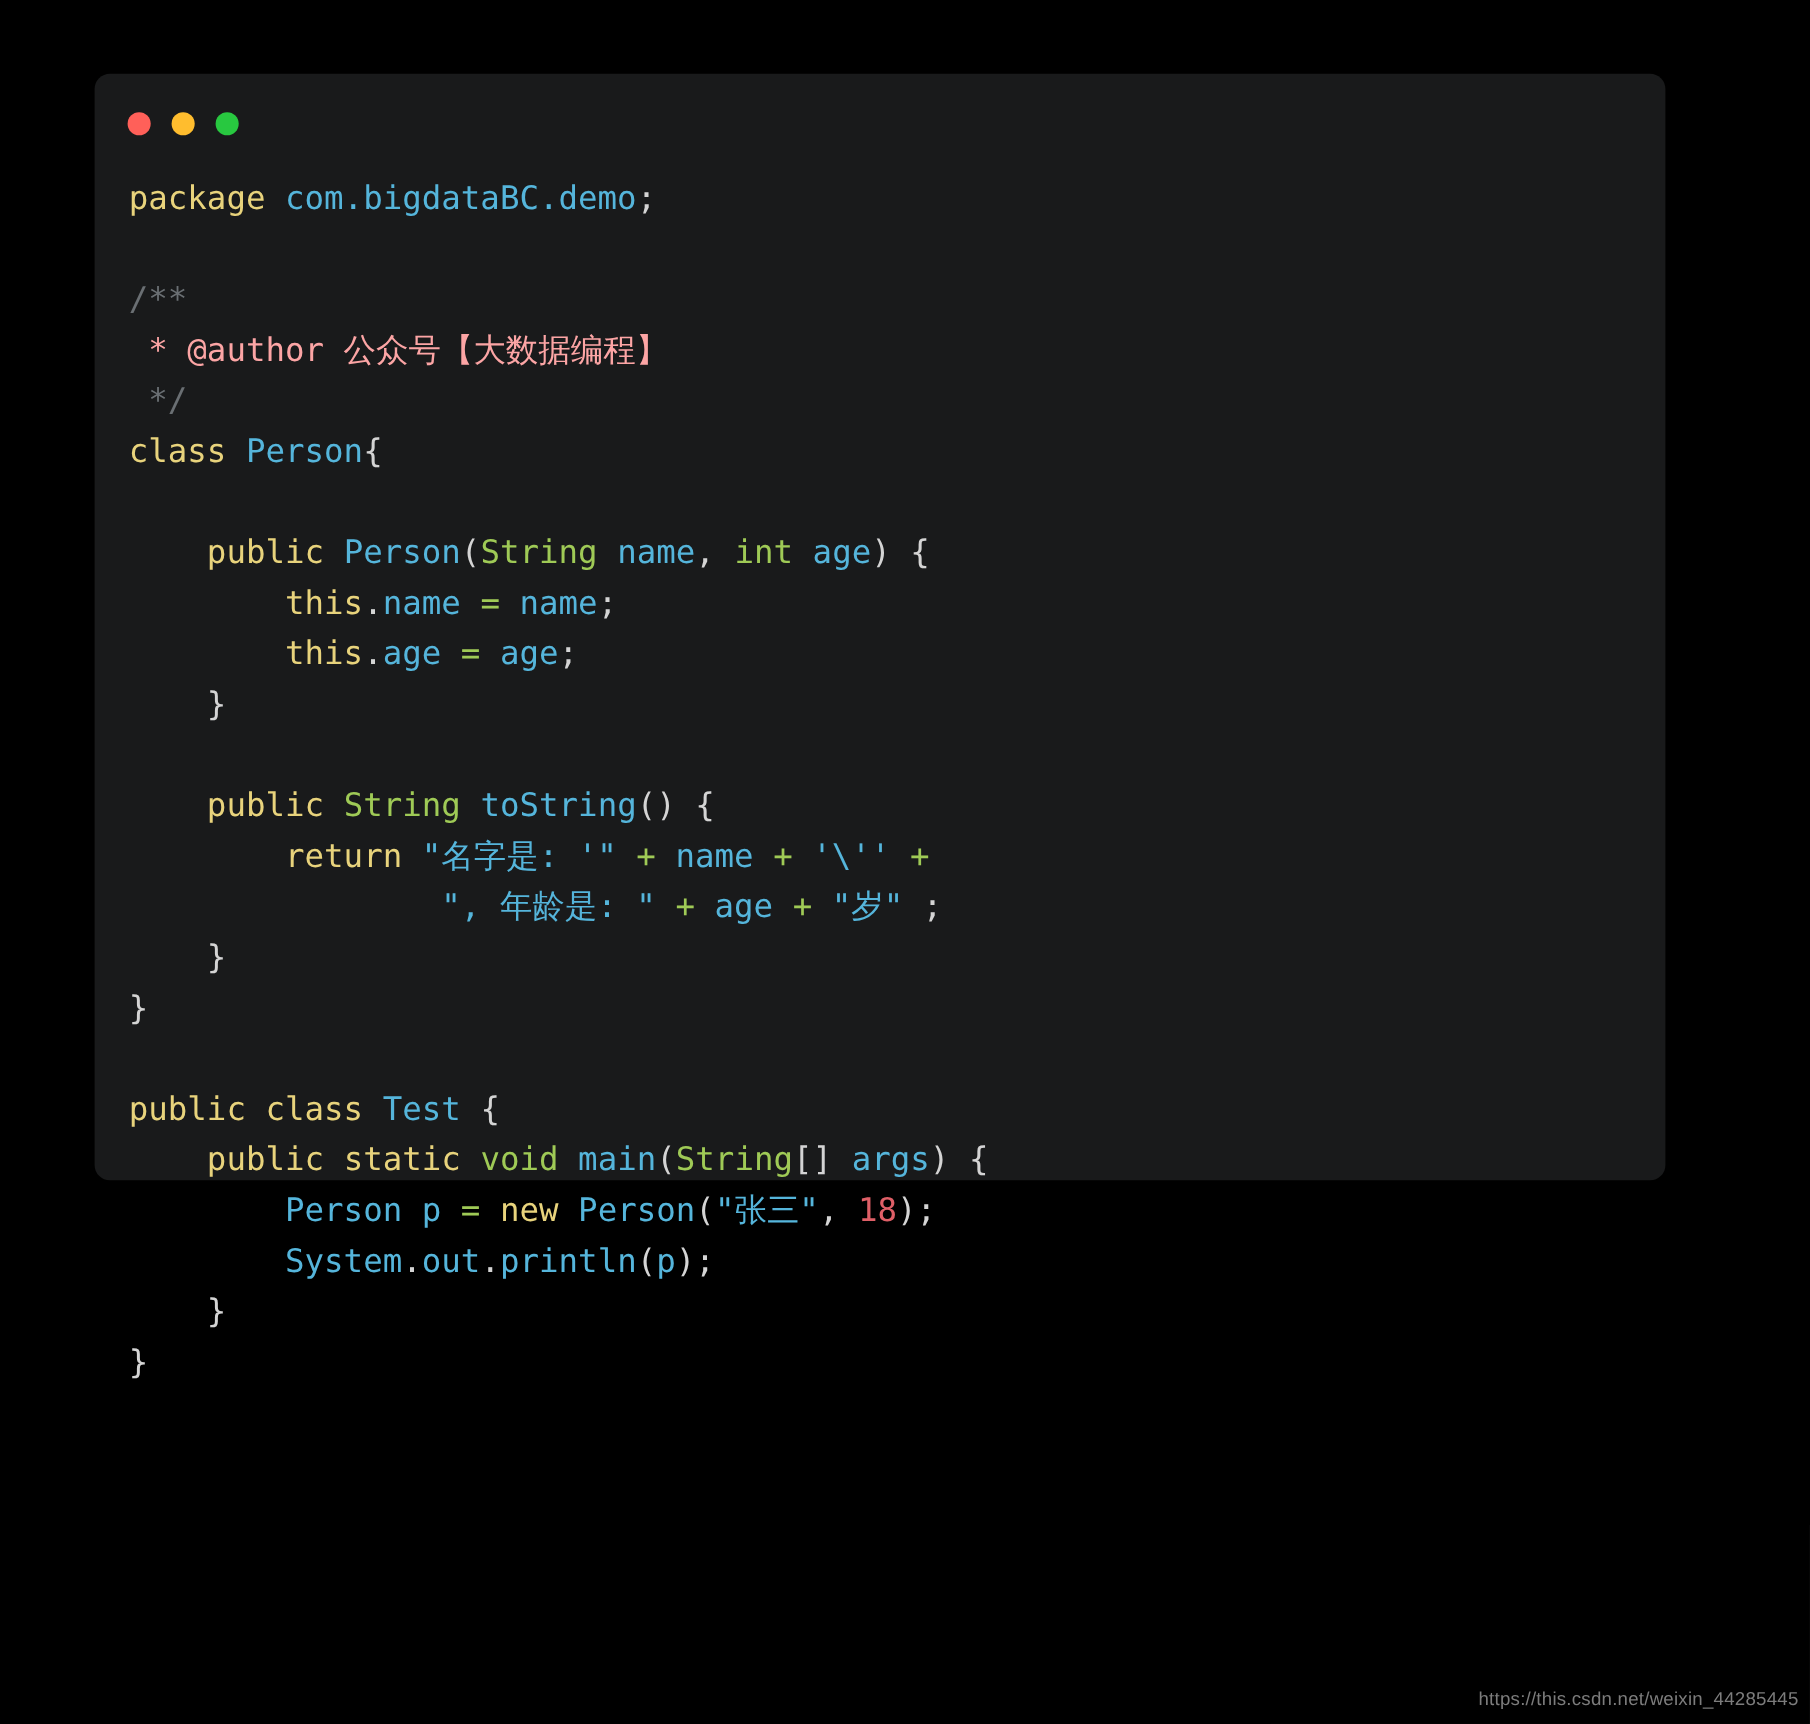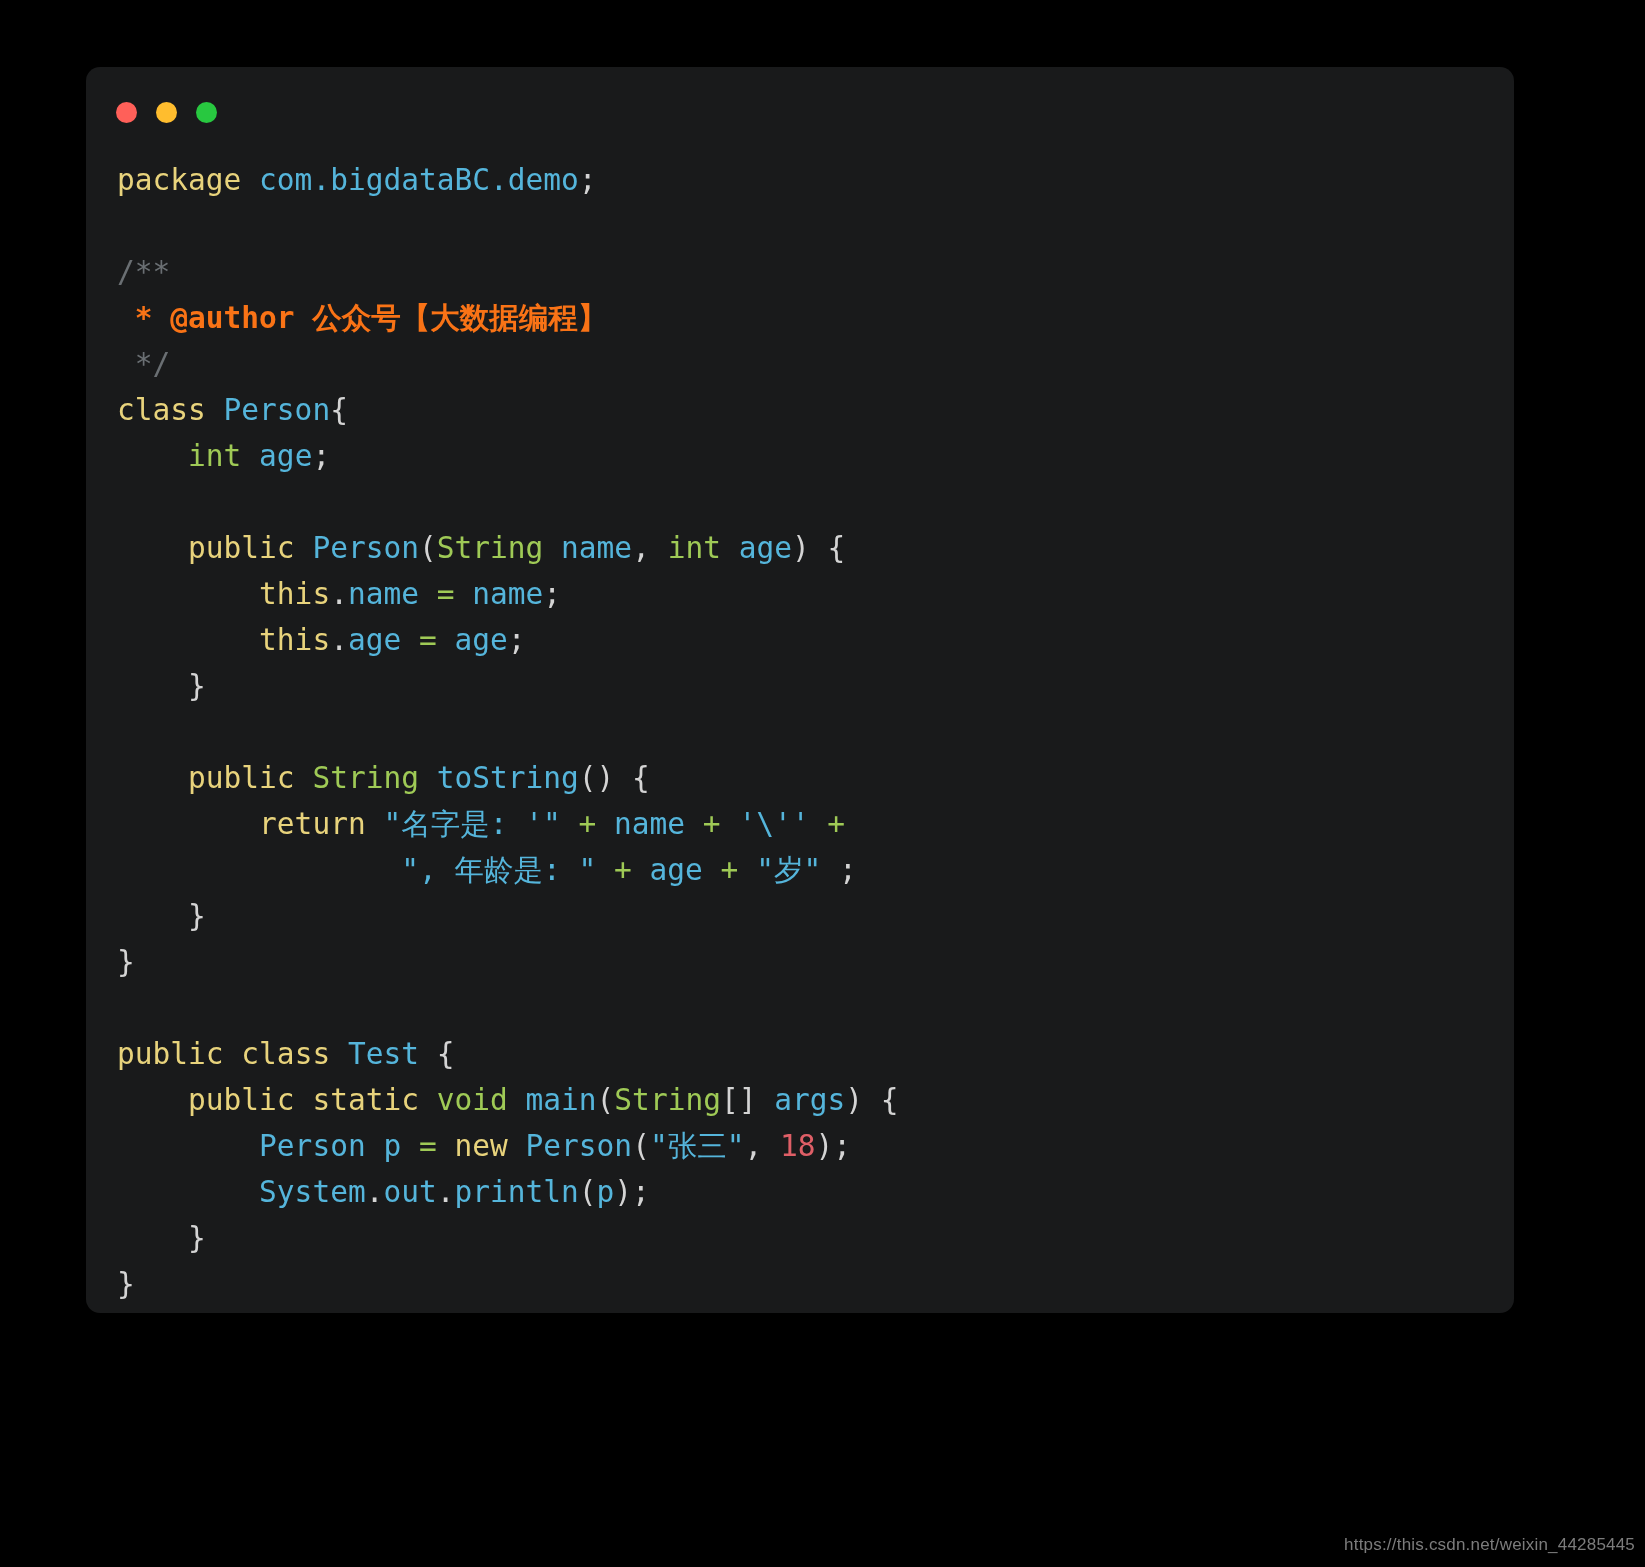--- a/index.html
+++ b/index.html
@@ -14,21 +14,21 @@
     position: relative;
     overflow: hidden;
     font-family: "DejaVu Sans Mono", monospace;
   }
 
   #code-card {
     position: absolute;
     left: 86px;
     top: 67px;
     width: 1428px;
-    height: 1246px;
+    height: 1006px;
     background: #191A1B;
     border-radius: 14px;
   }
 
   #traffic-lights {
     position: absolute;
     left: 30px;
     top: 35px;
     display: flex;
     gap: 19px;
@@ -81,24 +81,23 @@
   <div id="traffic-lights">
     <span class="dot" style="background: rgb(255, 96, 89);"></span>
     <span class="dot" style="background: rgb(255, 189, 46);"></span>
     <span class="dot" style="background: rgb(40, 200, 64);"></span>
   </div>
 
   <div id="code-body">
       <div class="line"><span class="tok" style="color: rgb(232, 211, 124);">package</span><span class="tok" style="color: rgb(212, 212, 212);"> </span><span class="tok" style="color: rgb(85, 181, 219);">com.bigdataBC.demo</span><span class="tok" style="color: rgb(212, 212, 212);">;</span></div>
       <div class="line blank">&nbsp;</div>
       <div class="line"><span class="tok" style="color: rgb(106, 111, 115);">/**</span></div>
-      <div class="line"><span class="tok" style="color: #f97316; font-weight: bold;"> * @author 公众号【大数据编程】</span></div>
+      <div class="line"><span class="tok" style="color: #fca5a5;"> * @author 公众号【大数据编程】</span></div>
       <div class="line"><span class="tok" style="color: rgb(106, 111, 115);"> */</span></div>
       <div class="line"><span class="tok" style="color: rgb(232, 211, 124);">class</span><span class="tok" style="color: rgb(212, 212, 212);"> </span><span class="tok" style="color: rgb(85, 181, 219);">Person</span><span class="tok" style="color: rgb(212, 212, 212);">{</span></div>
-      <div class="line"><span class="tok" style="color: rgb(212, 212, 212);">    </span><span class="tok" style="color: rgb(159, 202, 86);">int</span><span class="tok" style="color: rgb(212, 212, 212);"> </span><span class="tok" style="color: rgb(85, 181, 219);">age</span><span class="tok" style="color: rgb(212, 212, 212);">;</span></div>
       <div class="line blank">&nbsp;</div>
       <div class="line"><span class="tok" style="color: rgb(212, 212, 212);">    </span><span class="tok" style="color: rgb(232, 211, 124);">public</span><span class="tok" style="color: rgb(212, 212, 212);"> </span><span class="tok" style="color: rgb(85, 181, 219);">Person</span><span class="tok" style="color: rgb(212, 212, 212);">(</span><span class="tok" style="color: rgb(159, 202, 86);">String</span><span class="tok" style="color: rgb(212, 212, 212);"> </span><span class="tok" style="color: rgb(85, 181, 219);">name</span><span class="tok" style="color: rgb(212, 212, 212);">, </span><span class="tok" style="color: rgb(159, 202, 86);">int</span><span class="tok" style="color: rgb(212, 212, 212);"> </span><span class="tok" style="color: rgb(85, 181, 219);">age</span><span class="tok" style="color: rgb(212, 212, 212);">) {</span></div>
       <div class="line"><span class="tok" style="color: rgb(212, 212, 212);">        </span><span class="tok" style="color: rgb(232, 211, 124);">this</span><span class="tok" style="color: rgb(212, 212, 212);">.</span><span class="tok" style="color: rgb(85, 181, 219);">name</span><span class="tok" style="color: rgb(212, 212, 212);"> </span><span class="tok" style="color: rgb(159, 202, 86);">=</span><span class="tok" style="color: rgb(212, 212, 212);"> </span><span class="tok" style="color: rgb(85, 181, 219);">name</span><span class="tok" style="color: rgb(212, 212, 212);">;</span></div>
       <div class="line"><span class="tok" style="color: rgb(212, 212, 212);">        </span><span class="tok" style="color: rgb(232, 211, 124);">this</span><span class="tok" style="color: rgb(212, 212, 212);">.</span><span class="tok" style="color: rgb(85, 181, 219);">age</span><span class="tok" style="color: rgb(212, 212, 212);"> </span><span class="tok" style="color: rgb(159, 202, 86);">=</span><span class="tok" style="color: rgb(212, 212, 212);"> </span><span class="tok" style="color: rgb(85, 181, 219);">age</span><span class="tok" style="color: rgb(212, 212, 212);">;</span></div>
       <div class="line"><span class="tok" style="color: rgb(212, 212, 212);">    }</span></div>
       <div class="line blank">&nbsp;</div>
       <div class="line"><span class="tok" style="color: rgb(212, 212, 212);">    </span><span class="tok" style="color: rgb(232, 211, 124);">public</span><span class="tok" style="color: rgb(212, 212, 212);"> </span><span class="tok" style="color: rgb(159, 202, 86);">String</span><span class="tok" style="color: rgb(212, 212, 212);"> </span><span class="tok" style="color: rgb(85, 181, 219);">toString</span><span class="tok" style="color: rgb(212, 212, 212);">() {</span></div>
       <div class="line"><span class="tok" style="color: rgb(212, 212, 212);">        </span><span class="tok" style="color: rgb(232, 211, 124);">return</span><span class="tok" style="color: rgb(212, 212, 212);"> </span><span class="tok" style="color: rgb(85, 181, 219);">"名字是: '"</span><span class="tok" style="color: rgb(212, 212, 212);"> </span><span class="tok" style="color: rgb(159, 202, 86);">+</span><span class="tok" style="color: rgb(212, 212, 212);"> </span><span class="tok" style="color: rgb(85, 181, 219);">name</span><span class="tok" style="color: rgb(212, 212, 212);"> </span><span class="tok" style="color: rgb(159, 202, 86);">+</span><span class="tok" style="color: rgb(212, 212, 212);"> </span><span class="tok" style="color: rgb(85, 181, 219);">'\''</span><span class="tok" style="color: rgb(212, 212, 212);"> </span><span class="tok" style="color: rgb(159, 202, 86);">+</span></div>
       <div class="line"><span class="tok" style="color: rgb(212, 212, 212);">                </span><span class="tok" style="color: rgb(85, 181, 219);">", 年龄是: "</span><span class="tok" style="color: rgb(212, 212, 212);"> </span><span class="tok" style="color: rgb(159, 202, 86);">+</span><span class="tok" style="color: rgb(212, 212, 212);"> </span><span class="tok" style="color: rgb(85, 181, 219);">age</span><span class="tok" style="color: rgb(212, 212, 212);"> </span><span class="tok" style="color: rgb(159, 202, 86);">+</span><span class="tok" style="color: rgb(212, 212, 212);"> </span><span class="tok" style="color: rgb(85, 181, 219);">"岁"</span><span class="tok" style="color: rgb(212, 212, 212);"> ;</span></div>
       <div class="line"><span class="tok" style="color: rgb(212, 212, 212);">    }</span></div>

